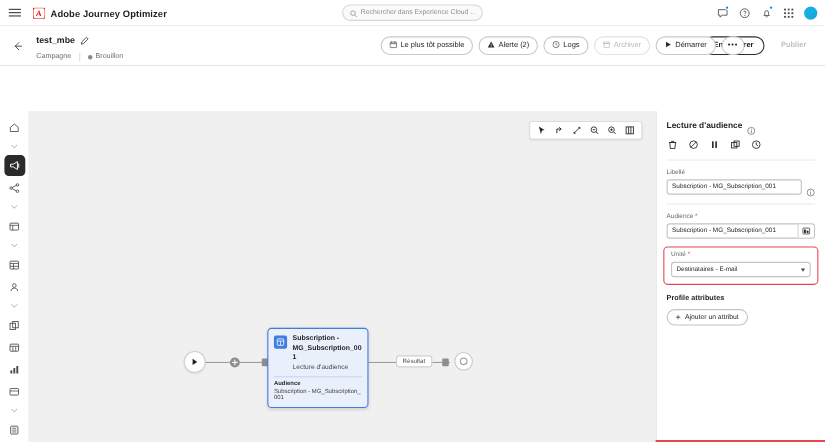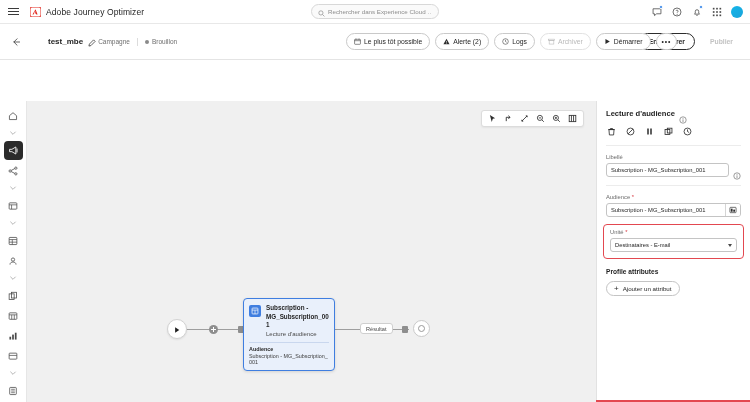--- a/index.html
+++ b/index.html
@@ -14,39 +14,39 @@
   
   .topbar {
     height: 24px; flex: 0 0 24px; display: flex; align-items: center;
     background: #fff; border-bottom: 1px solid #e8e8e8; position: relative;
   }
   .hamburger { width: 26px; display: flex; flex-direction: column; align-items: center; gap: 2px; cursor: pointer; }
   .hamburger i { display: block; width: 11px; height: 1px; background: #3a3a3a; }
   .brand { display: flex; align-items: center; gap: 5px; margin-left: 4px; }
   .adobe-mark { width: 11px; height: 10px; position: relative; }
   .adobe-mark svg { display: block; }
-  .brand-name { font-size: 8.5px; color: #1f1f1f; font-weight: 400; letter-spacing: .1px; white-space: nowrap; }
+  .brand-name { font-size: 8.5px; color: #1f1f1f; font-weight: 700; letter-spacing: .1px; white-space: nowrap; }
   .globalsearch {
     position: absolute; left: 50%; transform: translateX(-50%);
     width: 128px; height: 15px; border: 1px solid #d8d8d8; border-radius: 9px;
     background: #fafafa; display: flex; align-items: center; gap: 3px; padding: 0 6px; cursor: text;
   }
   .globalsearch .ph { font-size: 6.2px; color: #8d8d8d; white-space: nowrap; overflow: hidden; }
   .topright { margin-left: auto; display: flex; align-items: center; gap: 9px; padding-right: 7px; }
   .tr-icon { position: relative; width: 11px; height: 11px; display: flex; align-items: center; justify-content: center; cursor: pointer; }
   .badge-dot { position: absolute; top: -1px; right: -1px; width: 4px; height: 4px; border-radius: 50%; background: #1473e6; border: 1px solid #fff; }
   .avatar { width: 12px; height: 12px; border-radius: 50%; background: linear-gradient(145deg,#13b5ea,#1ba3d9); cursor: pointer; }
 
   
   .subbar {
     height: 36px; flex: 0 0 36px; display: flex; align-items: center;
     background: #fff; border-bottom: 1px solid #e4e4e4; padding-left: 4px; position: relative;
   }
   .backbtn { width: 24px; height: 24px; display: flex; align-items: center; justify-content: center; cursor: pointer; flex: 0 0 24px; }
-  .titleblock { display: flex; flex-direction: row; gap: 2px; margin-left: 20px; }
+  .titleblock { display: flex; flex-direction: column; gap: 2px; margin-left: 5px; }
   .title-row { display: flex; align-items: center; gap: 5px; }
   .doc-title { font-size: 8px; font-weight: 700; color: #1f1f1f; }
   .meta-row { display: flex; align-items: center; gap: 7px; font-size: 6.5px; color: #6e6e6e; }
   .meta-sep { width: 1px; height: 8px; background: #dcdcdc; }
   .status-wrap { display: flex; align-items: center; gap: 3px; }
   .status-dot { width: 4px; height: 4px; border-radius: 50%; background: #8a8a8a; }
 
   .actions { position: absolute; left: 346px; display: flex; align-items: center; gap: 5px; }
   .btn {
     height: 17px; border: 1px solid #c9c9c9; border-radius: 9px; background: #fff;

